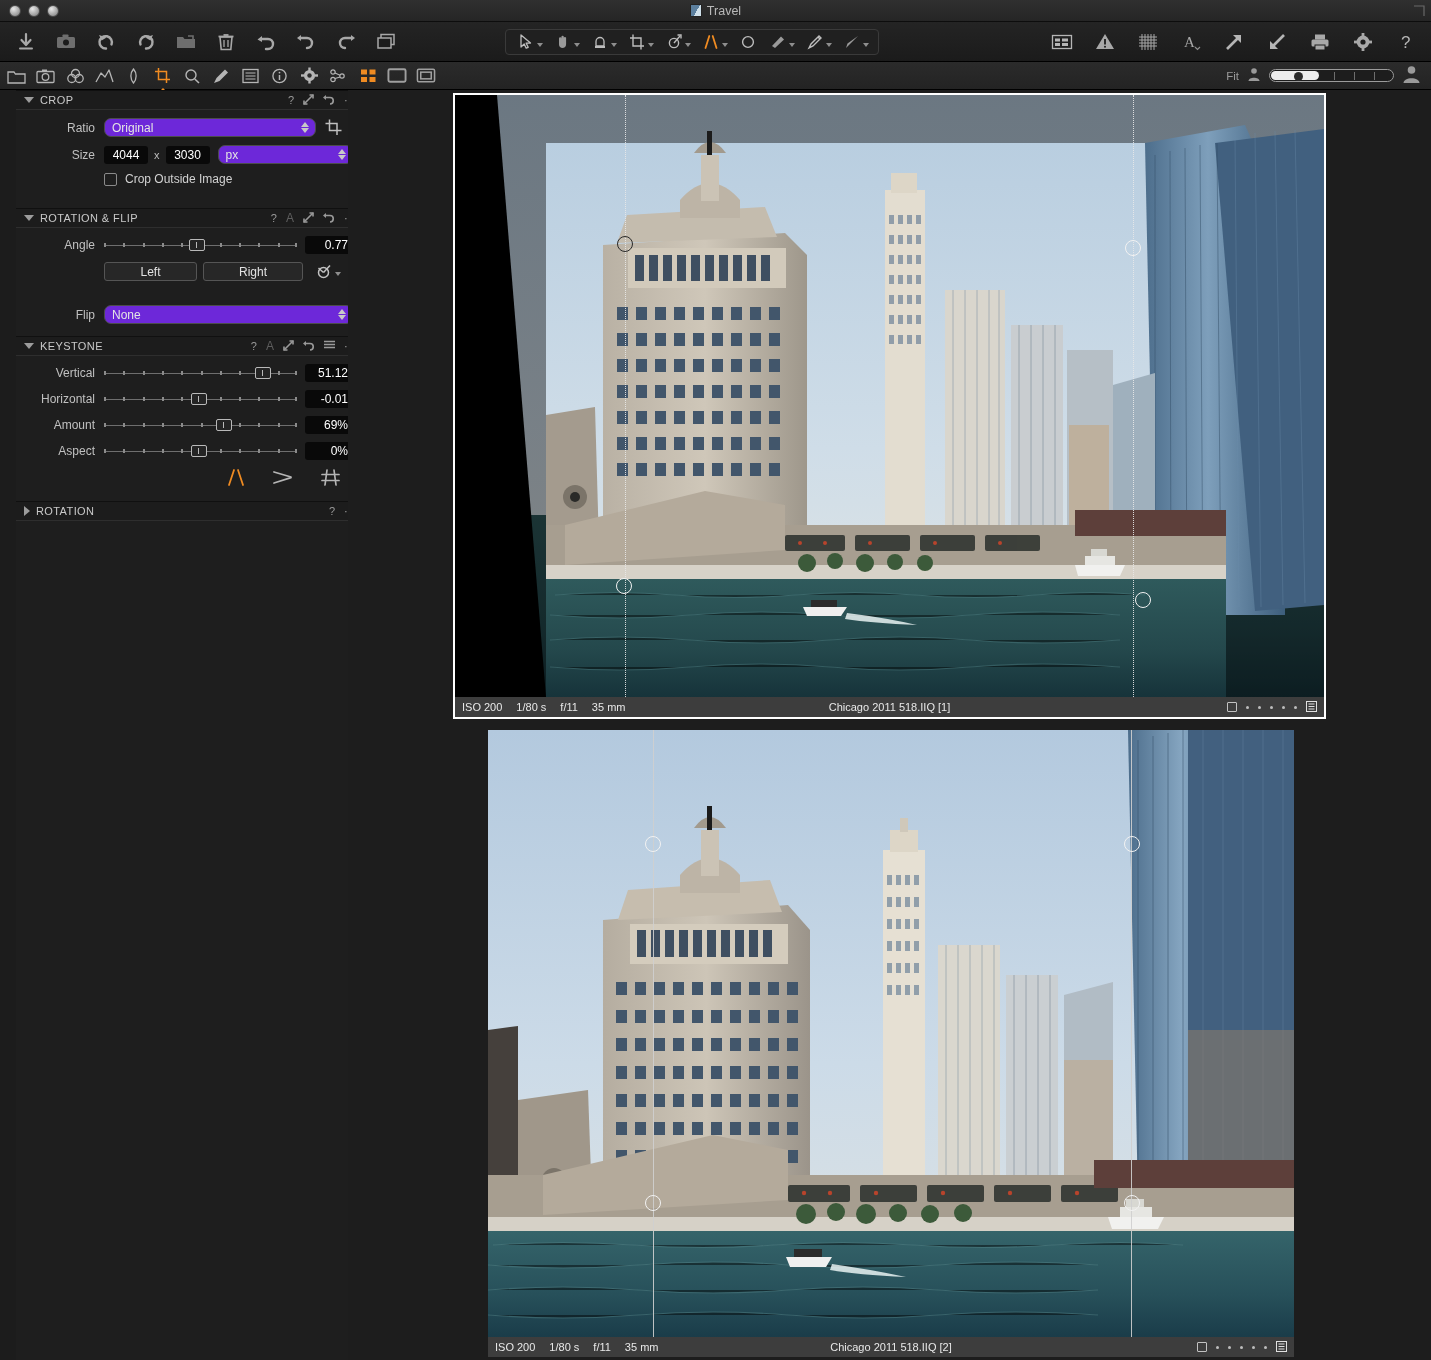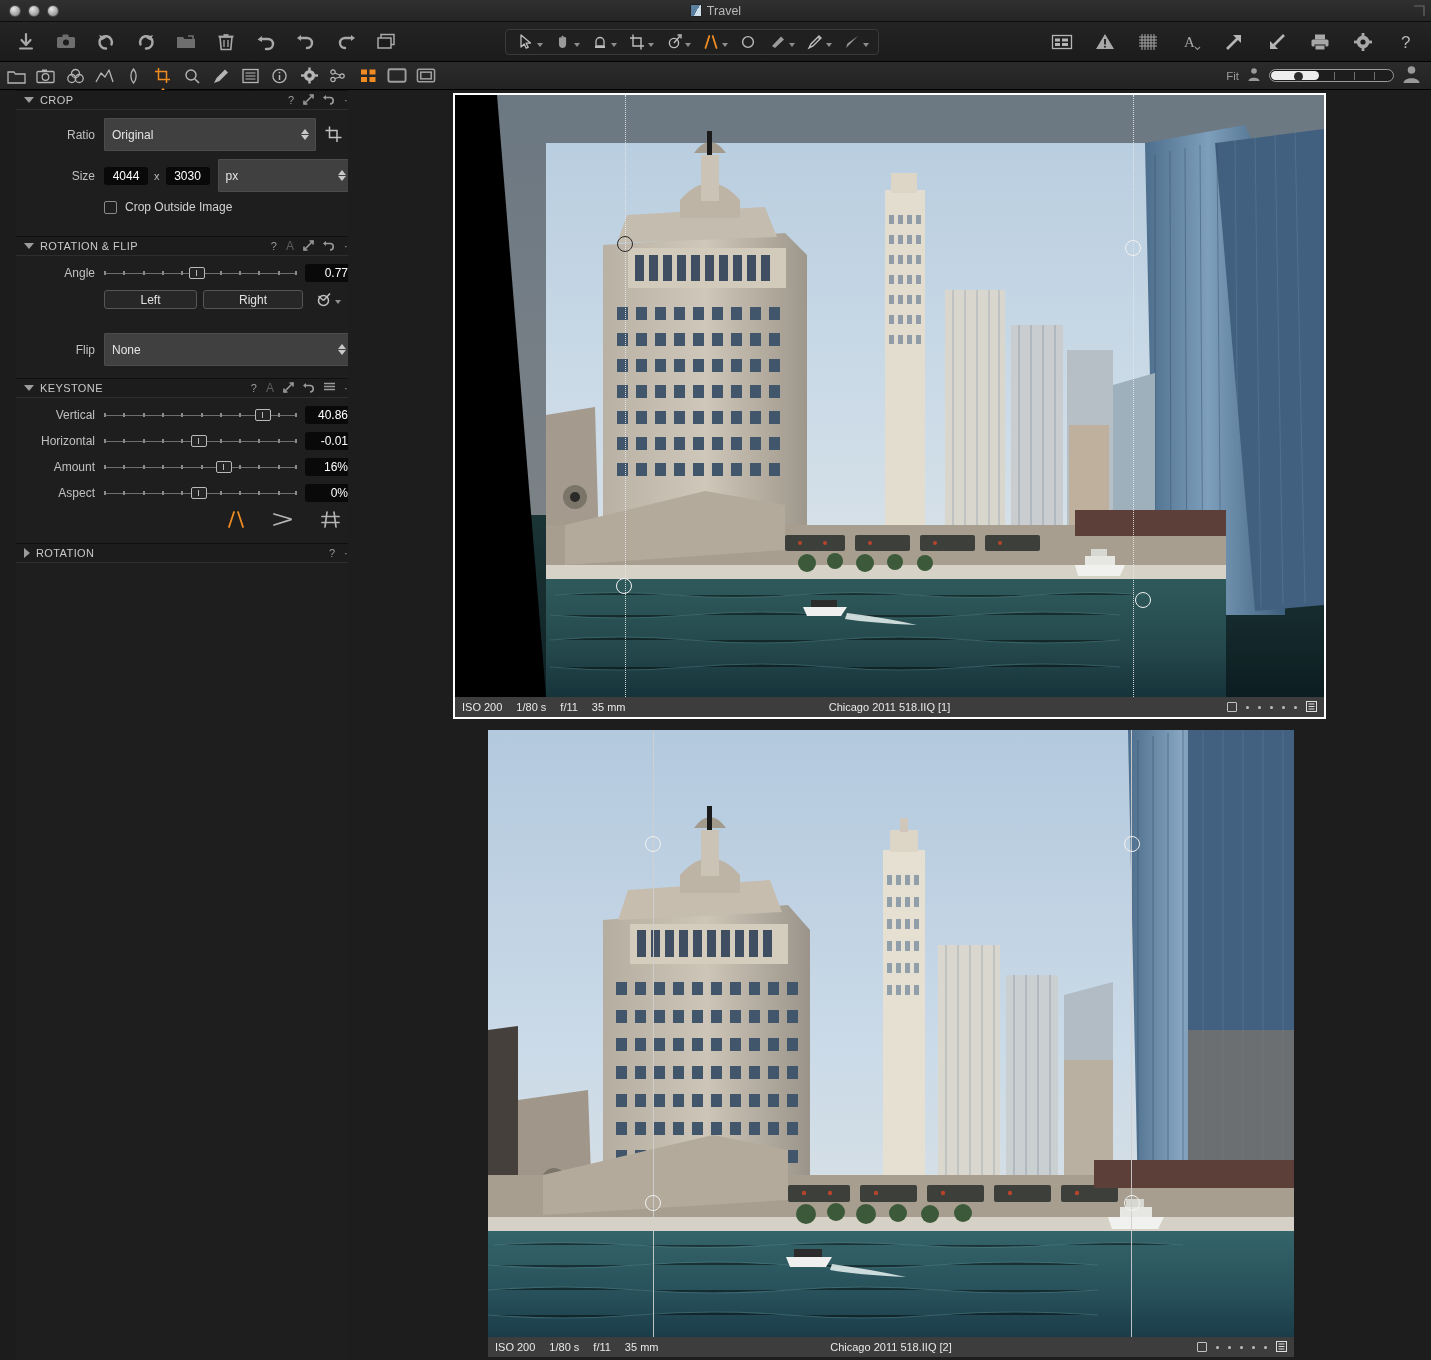--- a/index.html
+++ b/index.html
@@ -93,21 +93,21 @@
   }
   .disc { width: 0; height: 0; border-left: 5px solid transparent; border-right: 5px solid transparent; border-top: 6px solid #9c9c9c; margin-right: 6px; }
   .disc.closed { border-left: 6px solid #9c9c9c; border-top: 5px solid transparent; border-bottom: 5px solid transparent; border-right: none; }
   .sect-title { font-size: 11px; color: #c9c9c9; letter-spacing: .4px; flex: 1; }
   .sect-icons { display: flex; align-items: center; gap: 9px; color: #9a9a9a; font-size: 11px; }
   .sect-body { padding: 8px 10px 10px 0; }
 
   .row { display: flex; align-items: center; margin-bottom: 8px; }
   .lbl { width: 88px; text-align: right; padding-right: 9px; font-size: 12px; color: #c0c0c0; }
   .select {
-    flex: 1; height: 33px; background: #404040; border: 1px solid #4c4c4c; border-radius: 1px;
+    flex: 1; height: 19px; background: #6d28d9; border: 1px solid #4c4c4c; border-radius: 7px;
     font-size: 12px; color: #e4e4e4; display: flex; align-items: center; padding: 0 4px 0 7px;
     position: relative;
   }
   .select .sp { flex: 1; }
   .stepper { display: flex; flex-direction: column; gap: 1px; margin-right: 2px; }
   .st-up { width: 0; height: 0; border-left: 4px solid transparent; border-right: 4px solid transparent; border-bottom: 5px solid #c8c8c8; }
   .st-dn { width: 0; height: 0; border-left: 4px solid transparent; border-right: 4px solid transparent; border-top: 5px solid #c8c8c8; }
   .numfield {
     background: #090909; border-radius: 3px; color: #fff; font-size: 12px;
     height: 18px; display: flex; align-items: center; justify-content: center;
@@ -720,21 +720,21 @@
           <span class="sl-tick" style="left:40%"></span>
             <span class="sl-tick" style="left:50%"></span>
           <span class="sl-tick" style="left:60%"></span>
             <span class="sl-tick" style="left:70%"></span>
           <span class="sl-tick" style="left:80%"></span>
             <span class="sl-tick" style="left:90%"></span>
           <span class="sl-tick" style="left:99%"></span>
           <span class="sl-knob" style="left:78%"></span>
         </span>
         <span class="val">
-          <span class="numfield">40.86</span>
+          <span class="numfield">51.12</span>
         </span>
       </div>
 
       <div class="row">
         <span class="lbl">Horizontal</span>
         <span class="slider-wrap" style="max-width:195px">
           <span class="sl-track"></span>
           <span class="sl-tick" style="left:0%"></span>
             <span class="sl-tick" style="left:10%"></span>
           <span class="sl-tick" style="left:20%"></span>
@@ -764,21 +764,21 @@
           <span class="sl-tick" style="left:40%"></span>
             <span class="sl-tick" style="left:50%"></span>
           <span class="sl-tick" style="left:60%"></span>
             <span class="sl-tick" style="left:70%"></span>
           <span class="sl-tick" style="left:80%"></span>
             <span class="sl-tick" style="left:90%"></span>
           <span class="sl-tick" style="left:99%"></span>
           <span class="sl-knob" style="left:58%"></span>
         </span>
         <span class="val">
-          <span class="numfield">16%</span>
+          <span class="numfield">69%</span>
         </span>
       </div>
 
       <div class="row">
         <span class="lbl">Aspect</span>
         <span class="slider-wrap" style="max-width:195px">
           <span class="sl-track"></span>
           <span class="sl-tick" style="left:0%"></span>
             <span class="sl-tick" style="left:10%"></span>
           <span class="sl-tick" style="left:20%"></span>

